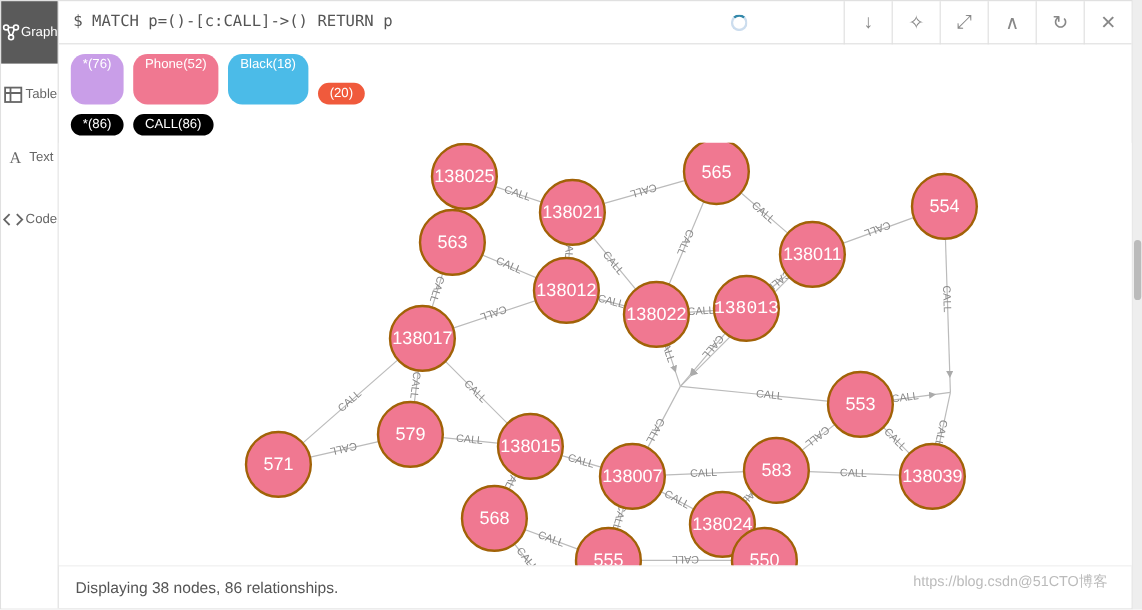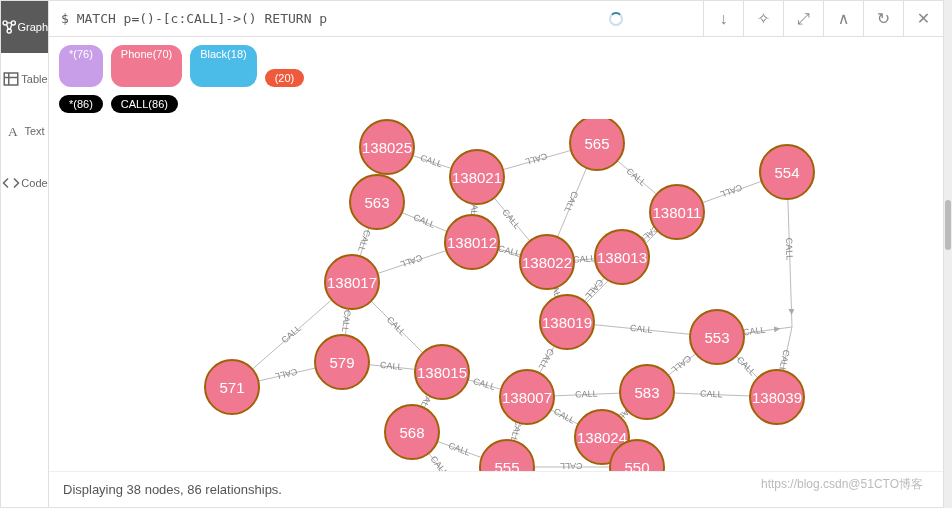--- a/index.html
+++ b/index.html
@@ -86,21 +86,21 @@
             <span>↻</span>
           </div>
         <div class="tool-btn">
             <span>✕</span>
           </div>
       </div>
     </div>
 
     <div class="chips" id="chips1">
         <div class="chip star">*(76)</div>
-        <div class="chip phone">Phone(70)</div>
+        <div class="chip phone">Phone(52)</div>
         <div class="chip black">Black(18)</div>
         <div class="chip n20">(20)</div>
       </div>
     <div class="chips2" id="chips2">
         <div class="chip grey">*(86)</div>
         <div class="chip grey">CALL(86)</div>
       </div>
 
     <div class="graph-area" id="graph">
       <svg class="edges" id="edges-svg">
@@ -152,23 +152,22 @@
           <line x1="458" y1="348" x2="418" y2="383" stroke="#bbb" marker-end="url(#arr)"></line>
         </svg>
     <div class="node" style="left: 310px; top: 0px;">138025</div>
         <div class="node" style="left: 520px; top: -4px;">565</div>
         <div class="node" style="left: 710px; top: 25px;">554</div>
         <div class="node" style="left: 300px; top: 55px;">563</div>
         <div class="node" style="left: 400px; top: 30px;">138021</div>
         <div class="node" style="left: 600px; top: 65px;">138011</div>
         <div class="node" style="left: 395px; top: 95px;">138012</div>
         <div class="node" style="left: 470px; top: 115px;">138022</div>
-        <div class="node" style="left: 545px; top: 110px;">138013</div>
+        <div class="node" style="left: 545px; top: 110px; font-family: Liberation Mono, monospace;">138013</div>
         <div class="node" style="left: 275px; top: 135px;">138017</div>
-        <div class="node" style="left: 490px; top: 175px;">138019</div>
         <div class="node" style="left: 640px; top: 190px;">553</div>
         <div class="node" style="left: 265px; top: 215px;">579</div>
         <div class="node" style="left: 155px; top: 240px;">571</div>
         <div class="node" style="left: 365px; top: 225px;">138015</div>
         <div class="node" style="left: 450px; top: 250px;">138007</div>
         <div class="node" style="left: 570px; top: 245px;">583</div>
         <div class="node" style="left: 700px; top: 250px;">138039</div>
         <div class="node" style="left: 335px; top: 285px;">568</div>
         <div class="node" style="left: 525px; top: 290px;">138024</div>
         <div class="node" style="left: 560px; top: 320px;">550</div>

